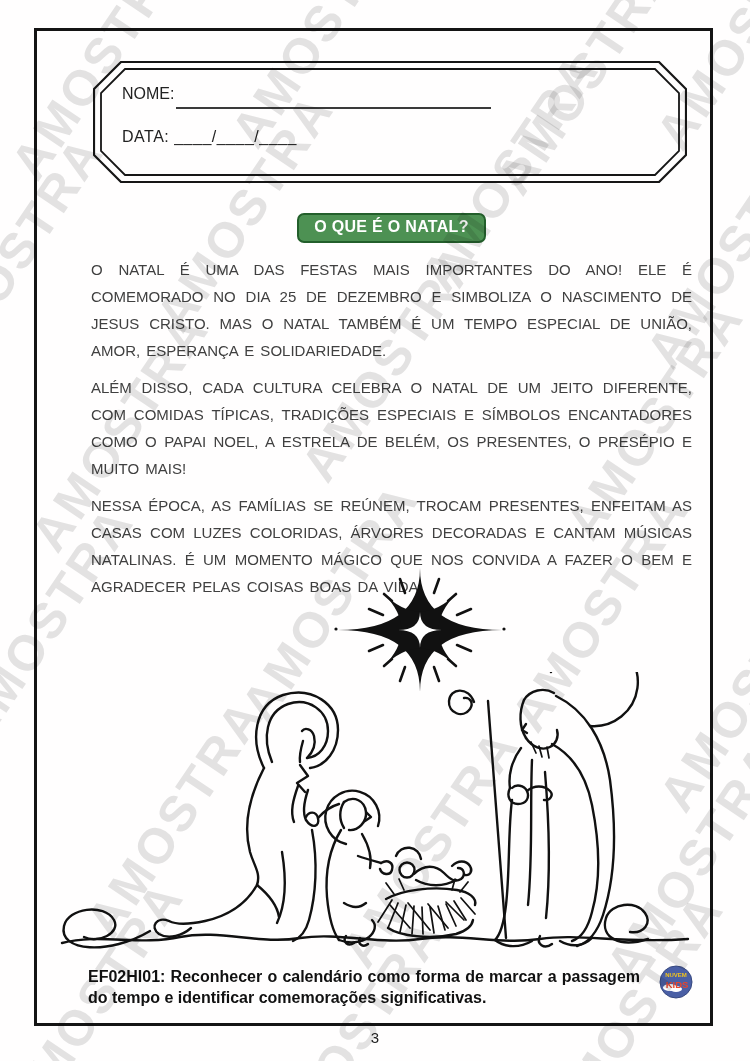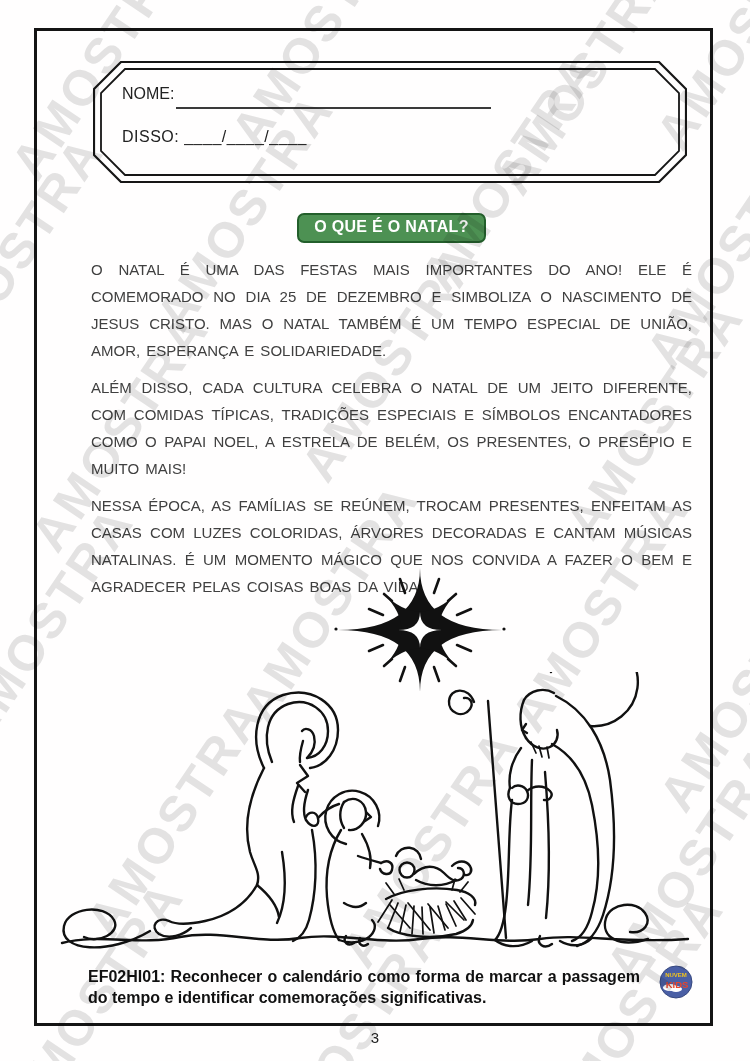--- a/index.html
+++ b/index.html
@@ -88,21 +88,21 @@
     <svg width="594" height="122" viewBox="0 0 594 122">
       <polygon points="28,1 566,1 593,28 593,94 566,121 28,121 1,94 1,28" fill="none" stroke="#161616" stroke-width="2.2"></polygon>
       <polygon points="32,8 562,8 586,32 586,90 562,114 32,114 8,90 8,32" fill="none" stroke="#161616" stroke-width="1.8"></polygon>
     </svg>
     <div class="header-fields">
       <div class="name-row">
         <span>NOME:</span>
         <span class="name-line"></span>
       </div>
       <div class="date-row">
-        <span>DISSO:</span>
+        <span>DATA:</span>
         <span>____/____/____</span>
       </div>
     </div>
   </div>
 
   <div class="badge-wrap">
     <div class="title-badge" style="background: rgb(77, 145, 83); border-color: rgb(35, 95, 43); color: rgb(255, 255, 255);">O QUE É O NATAL?</div>
   </div>
 
   <div class="body-text">

